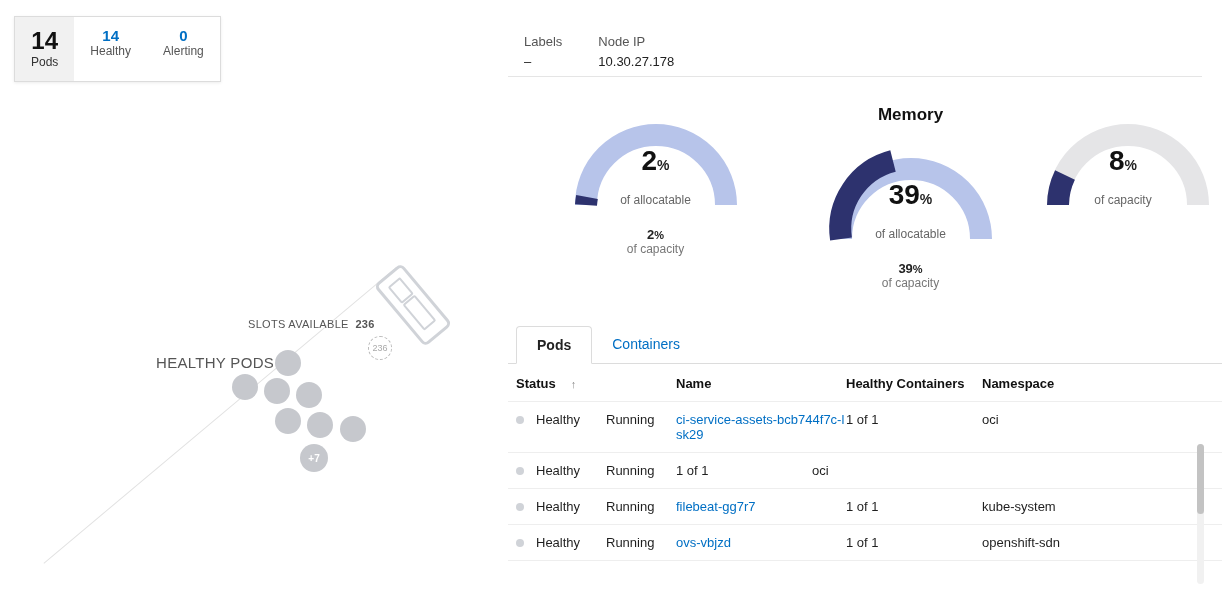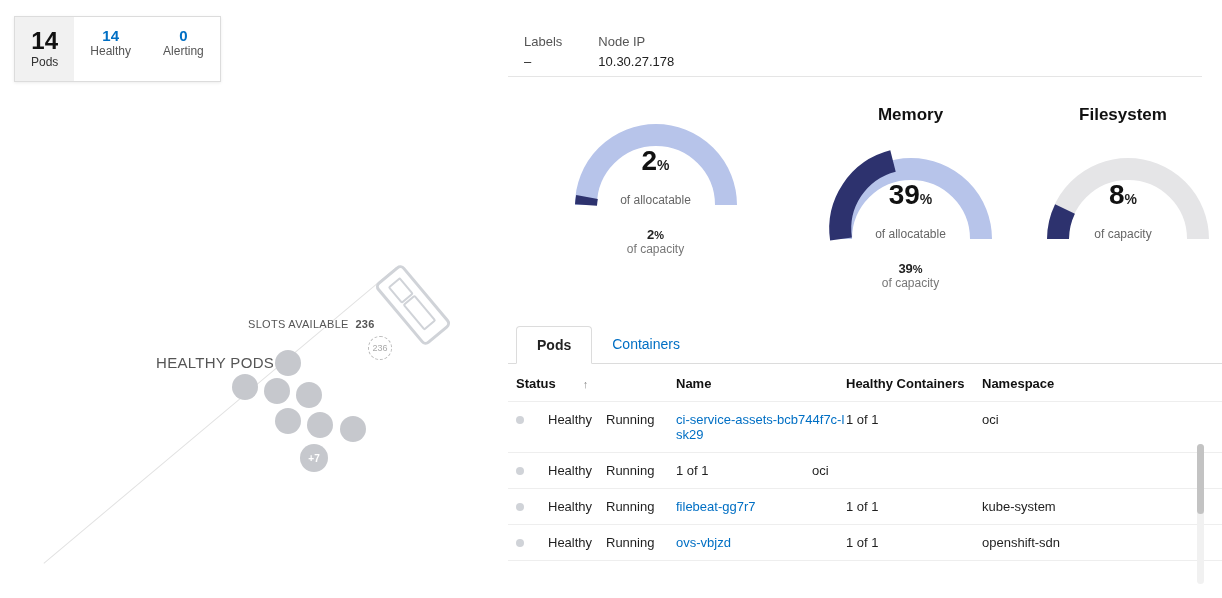--- a/index.html
+++ b/index.html
@@ -238,21 +238,21 @@
     align-items:flex-start;
     padding: 10px 8px;
     border-bottom:1px solid #eee;
     font-size:13px;
   }
   .table .row.header {
     font-weight:600;
     color:#111;
     padding: 12px 8px 10px;
   }
-  .col-status { width: 90px; display:flex; align-items:center; gap:24px;}
+  .col-status { width: 90px; display:flex; align-items:center; gap:12px;}
   .col-state  { width: 70px; }
   .col-name   { width: 170px; color:#006fc4; word-break:break-all;}
   .row.header .col-name { color:#111; }
   .col-hc     { width: 136px; }
   .col-ns     { width: 120px; }
   .dot { width:8px;height:8px;border-radius:50%;background:#d0d3d8;display:inline-block;}
   .sort-arrow { font-size:11px; color:#888; margin-left:3px;}
 
   .scrollbar {
     position:absolute;
@@ -342,21 +342,20 @@
       </svg>
       <div class="center">
         <span class="pct">39</span><span class="pctsign">%</span>
         <div class="sub">of allocatable</div>
       </div>
       <div class="cap"><span>39</span><span class="pctsign">%</span></div>
       <div class="caplabel">of capacity</div>
     </div>
 
     <div class="gauge last">
-      <div class="glabel">Filesystem</div>
       <svg width="180" height="110" viewBox="0 0 180 110">
         <path d="M 20 100 A 70 70 0 1 1 160 100" fill="none" stroke-width="22" stroke="#e5e5e7"></path>
         <path d="M 20 100 A 70 70 0 0 1 27 70" fill="none" stroke-width="22" stroke="#2d326e"></path>
       </svg>
       <div class="center">
         <span class="pct">8</span><span class="pctsign">%</span>
         <div class="sub">of capacity</div>
       </div>
     </div>
   </div>

